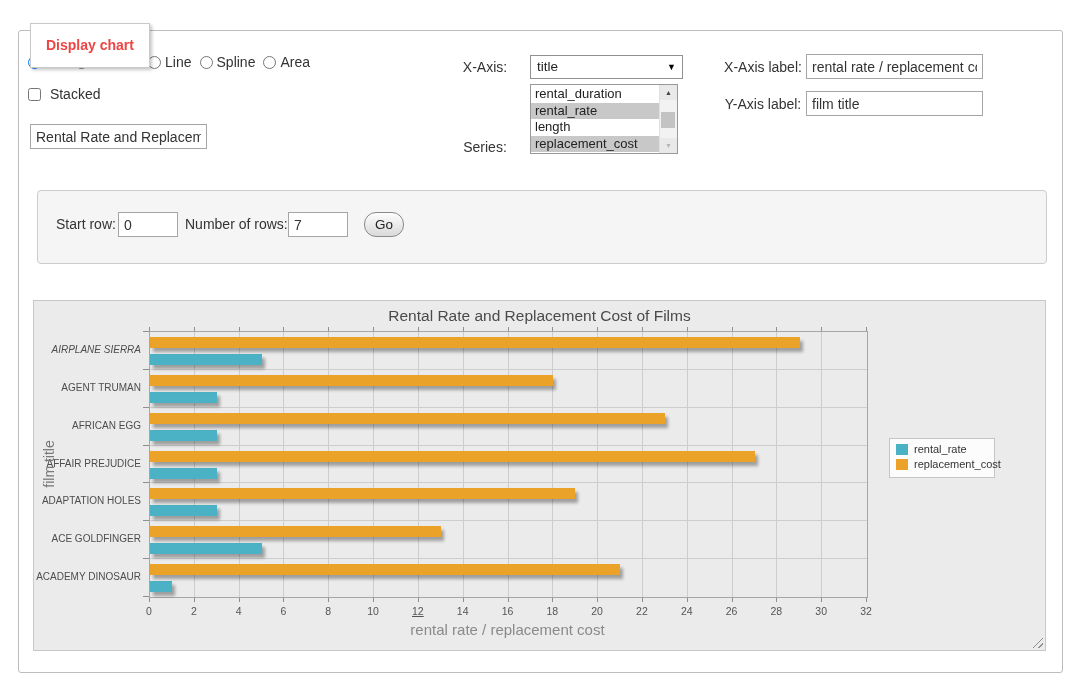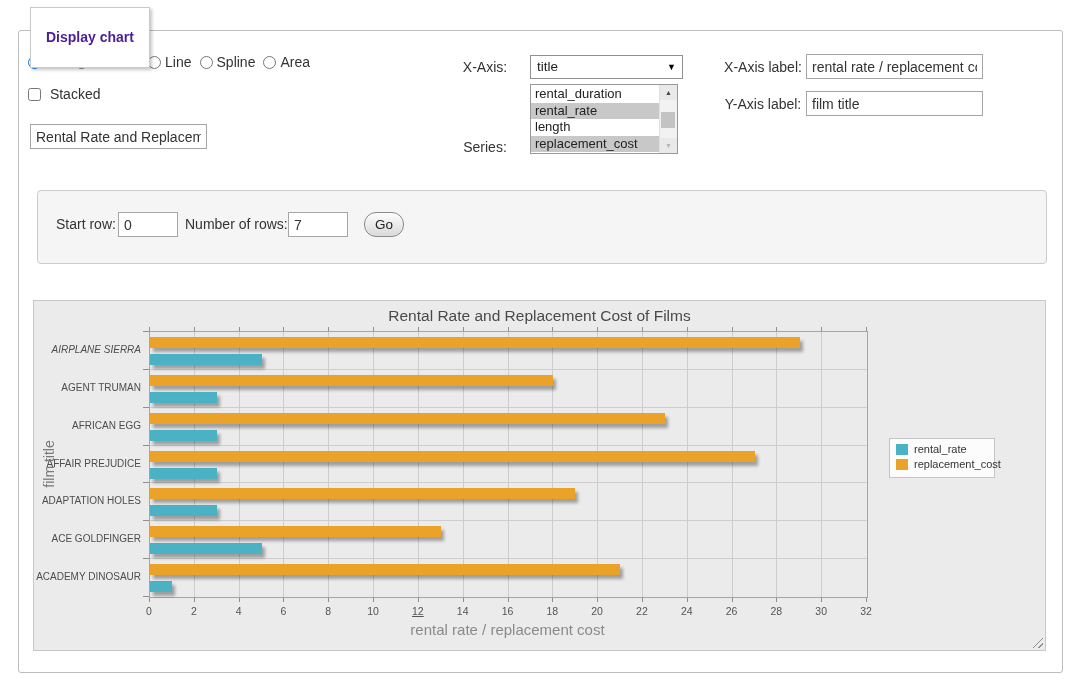--- a/index.html
+++ b/index.html
@@ -4,22 +4,22 @@
 <style>
   html,body{margin:0;padding:0;}
   body{
     width:1081px;height:681px;position:relative;background:#fff;
     font-family:"Liberation Sans", sans-serif;font-size:14px;color:#333;
     overflow:hidden;
   }
   .abs{position:absolute;}
   
   .fieldset{left:18px;top:30px;width:1043px;height:641px;border:1px solid #bdbdbd;border-radius:3px;background:#fff;}
-  .legend-tab{left:30px;top:7px;height:27px;line-height:27px;padding:16px 15px;background:#fff;border:1px solid #c9c9c9;
-    box-shadow:2px 2px 3px rgba(0,0,0,0.22);font-weight:bold;font-size:14px;color:#4c1d95;z-index:5;}
+  .legend-tab{left:30px;top:23px;height:27px;line-height:27px;padding:8px 15px;background:#fff;border:1px solid #c9c9c9;
+    box-shadow:2px 2px 3px rgba(0,0,0,0.22);font-weight:bold;font-size:14px;color:#ef4444;z-index:5;}
   
   .radio-row{left:28px;top:54px;white-space:nowrap;}
   .radio-item{margin-right:8px;}
   .radio-item input{vertical-align:-2px;margin:0 4px 0 0;}
   .stacked-row{left:28px;top:86px;}
   .stacked-row input{vertical-align:-2px;margin:0 5px 0 0;}
   .txt{border:1px solid #a5a5a5;height:25px;box-sizing:border-box;font-family:"Liberation Sans",sans-serif;
     font-size:14px;color:#333;padding:2px 5px;background:#fff;}
   .title-input{left:30px;top:124px;width:177px;}
   .lbl-r{text-align:center;}

